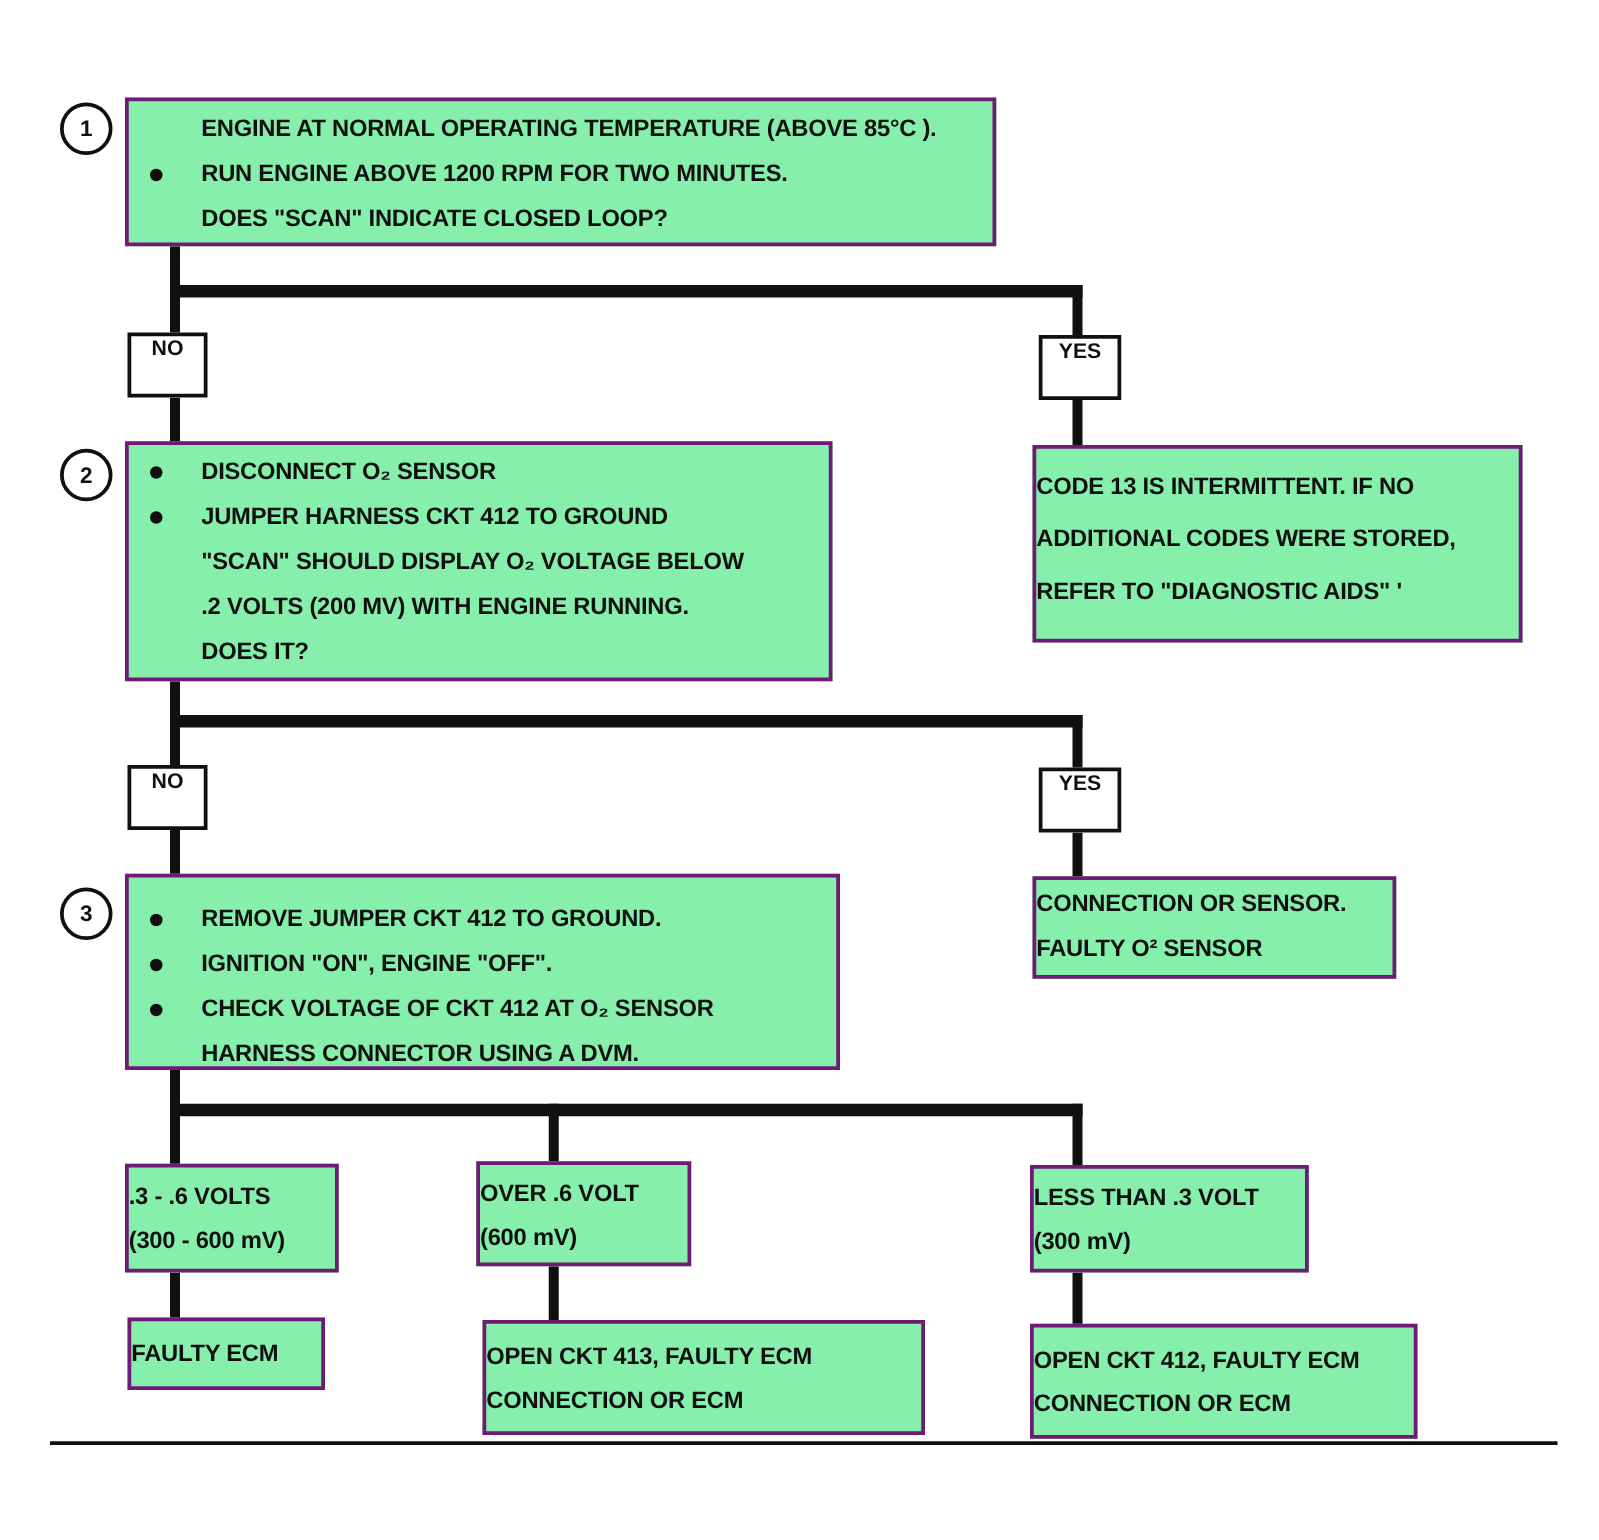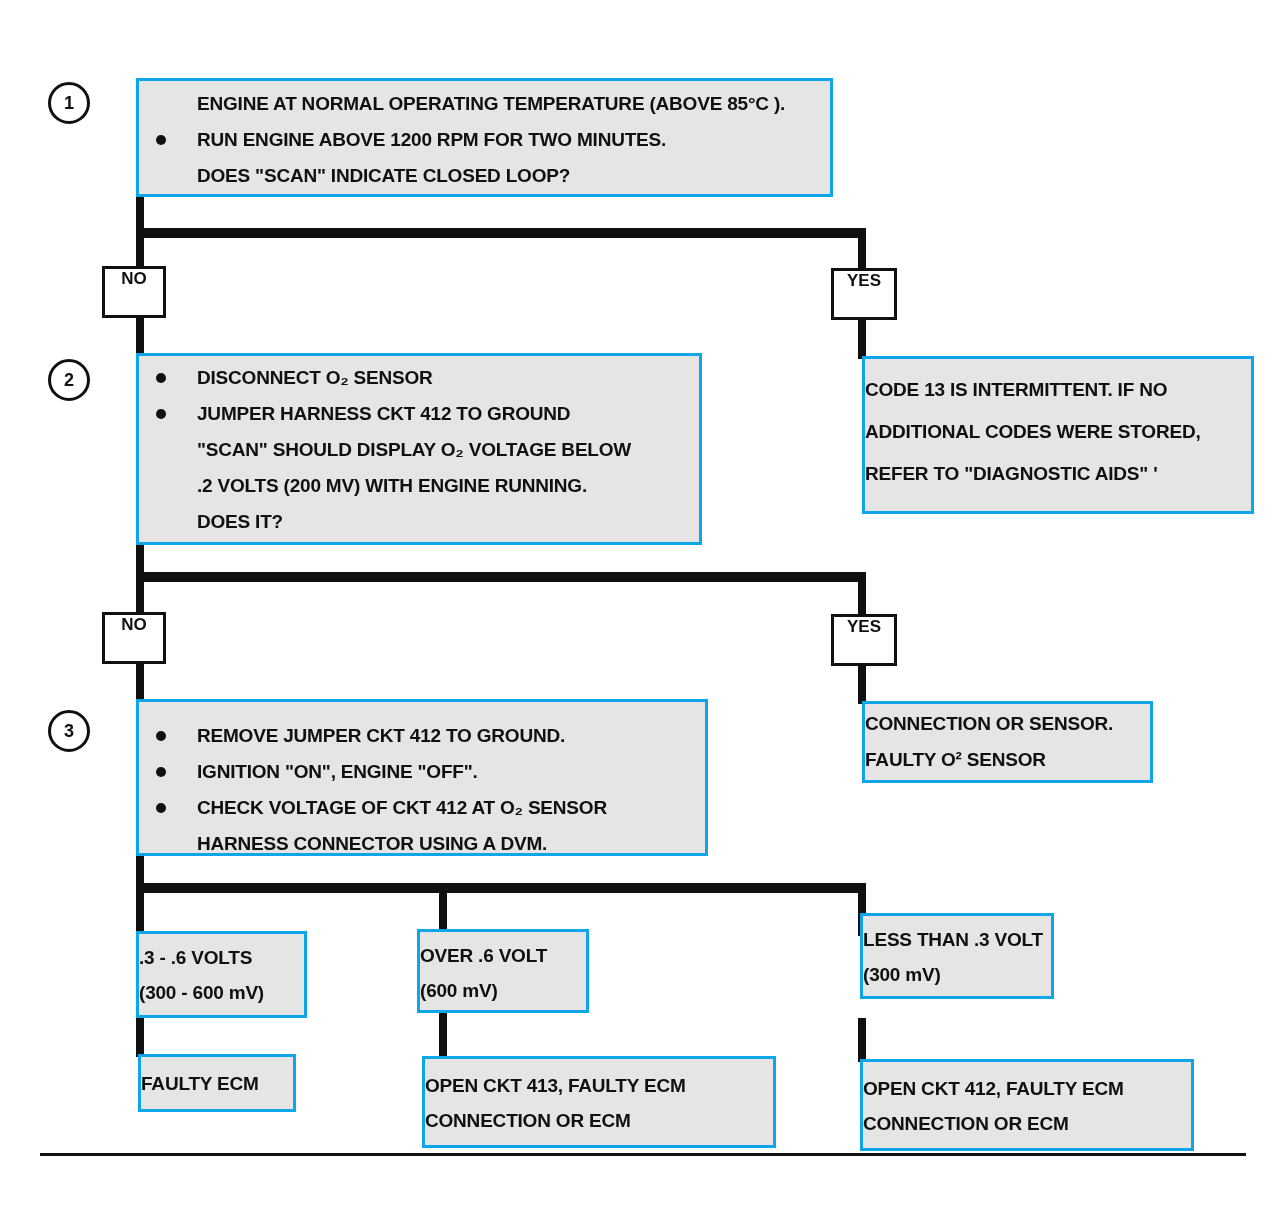--- a/index.html
+++ b/index.html
@@ -3,22 +3,22 @@
 <meta charset="utf-8">
 <style>
   html,body{margin:0;padding:0;background:#ffffff;}
   .canvas{
     position:relative;width:1279px;height:1232px;background:#ffffff;
     font-family:"Liberation Sans",sans-serif;color:#101010;overflow:hidden;
   }
   .conn{position:absolute;background:#101010;}
   .rule{position:absolute;background:#101010;}
   .box{
-    position:absolute;border:3px solid #0ea5e9;background:#e5e5e5;
-    font-weight:700;font-size:19px;letter-spacing:-0.2px;box-sizing:border-box;margin-left:36px;
+    position:absolute;border:3px solid #701a75;background:#86efac;
+    font-weight:700;font-size:19px;letter-spacing:-0.2px;box-sizing:border-box;
   }
   .box .line{position:relative;line-height:36px;padding-left:58px;white-space:nowrap;}
   .box.plain .line{padding-left:0;}
   .lh42 .line{line-height:42px;}
   .lh35 .line{line-height:35px;}
   .lh30 .line{line-height:30px;}
   .bullet{
     position:absolute;left:17px;top:50%;margin-top:-5px;
     width:10px;height:10px;border-radius:50%;background:#101010;display:inline-block;
   }
@@ -166,21 +166,21 @@
     </div>
   </div>
   <div class="box plain lh35" style="left:381px;top:929px;width:172px;height:84px;padding-top:6px">
     <div class="line">
       <span>OVER .6  VOLT</span>
     </div>
     <div class="line">
       <span>(600 mV)</span>
     </div>
   </div>
-  <div class="box plain lh35" style="left:824px;top:913px;width:194px;height:86px;padding-top:6px">
+  <div class="box plain lh35" style="left:824px;top:932px;width:223px;height:86px;padding-top:6px">
     <div class="line">
       <span>LESS THAN .3 VOLT</span>
     </div>
     <div class="line">
       <span>(300 mV)</span>
     </div>
   </div>
 
   <div class="box plain lh30" style="left:102px;top:1054px;width:158px;height:58px;padding-top:12px">
     <div class="line">
@@ -188,21 +188,21 @@
     </div>
   </div>
   <div class="box plain lh35" style="left:386px;top:1056px;width:354px;height:92px;padding-top:9px">
     <div class="line">
       <span>OPEN CKT 413, FAULTY ECM</span>
     </div>
     <div class="line">
       <span>CONNECTION OR ECM</span>
     </div>
   </div>
-  <div class="box plain lh35" style="left:824px;top:1059px;width:334px;height:92px;padding-top:9px">
+  <div class="box plain lh35" style="left:824px;top:1059px;width:310px;height:92px;padding-top:9px">
     <div class="line">
       <span>OPEN CKT 412, FAULTY ECM</span>
     </div>
     <div class="line">
       <span>CONNECTION OR ECM</span>
     </div>
   </div>
 
   <div class="rule" style="left:40px;top:1153px;width:1206px;height:3px"></div>
 

